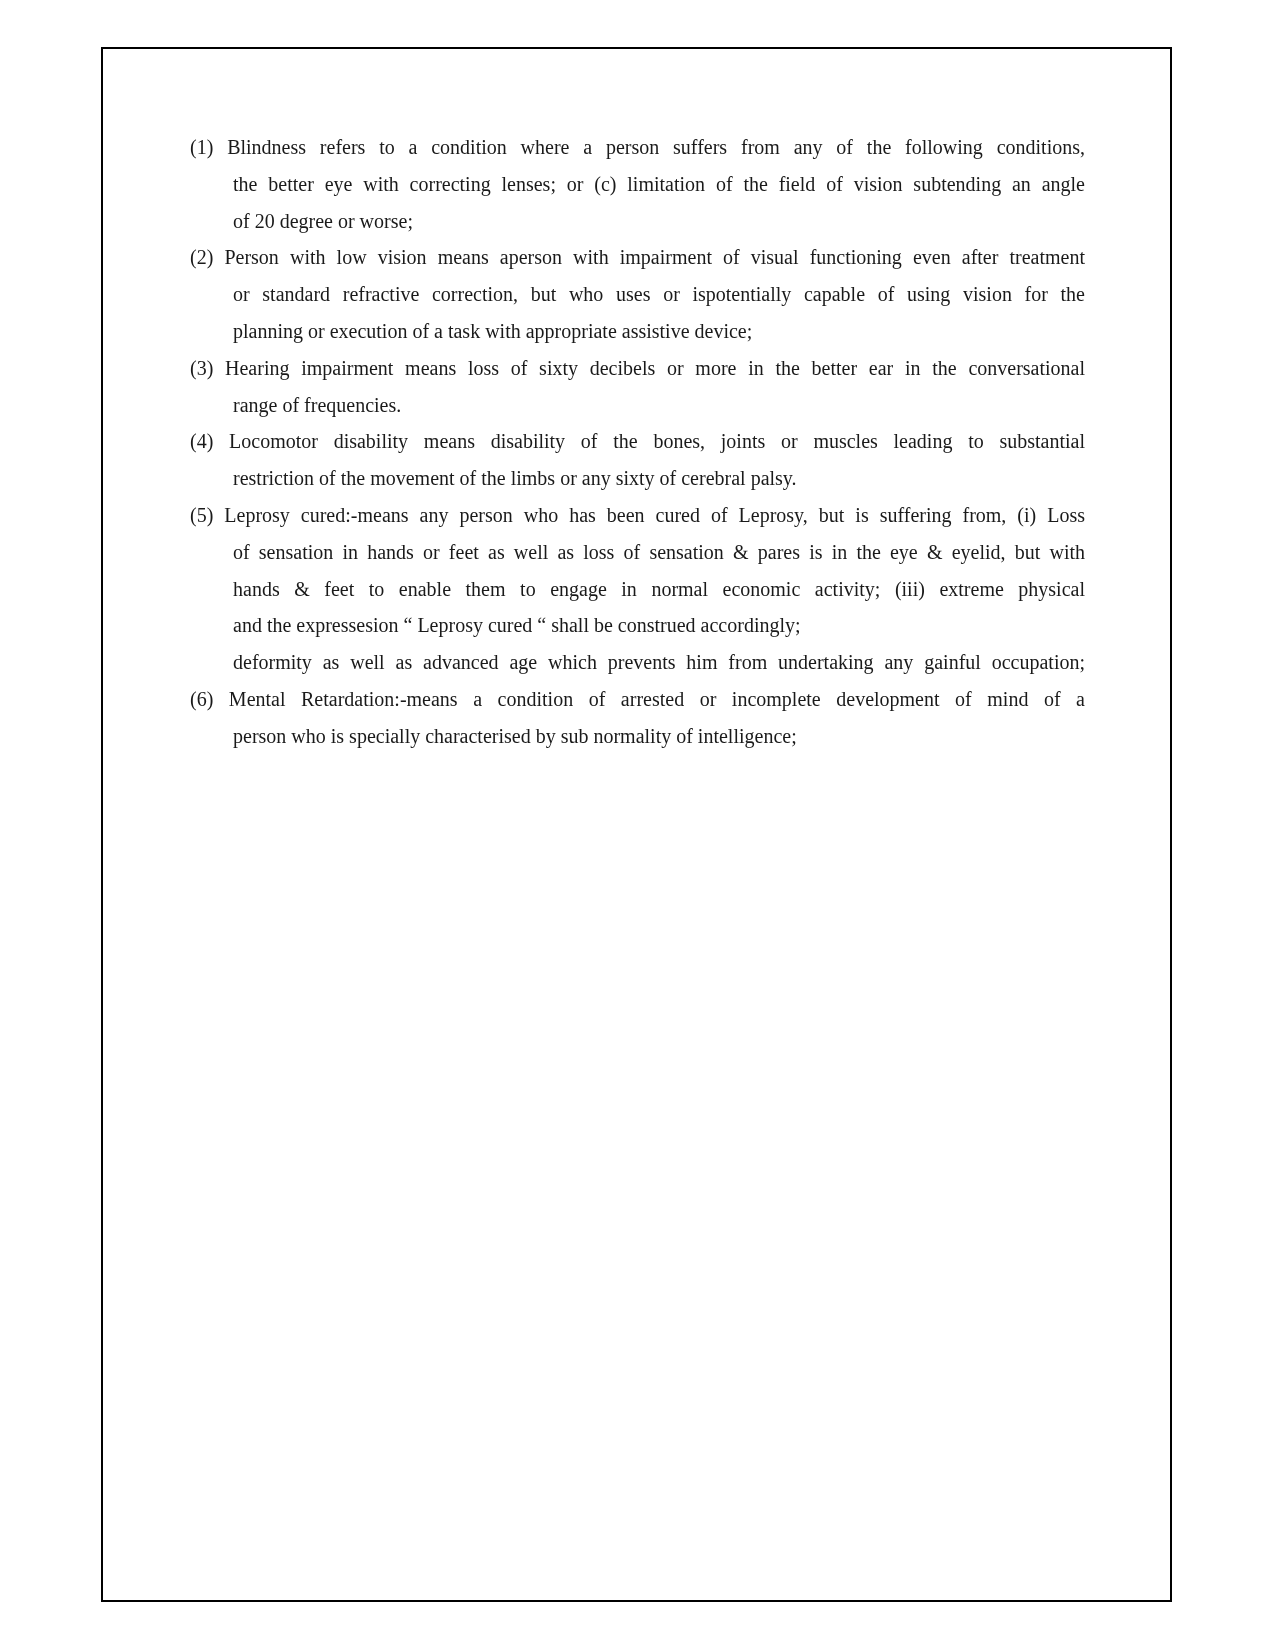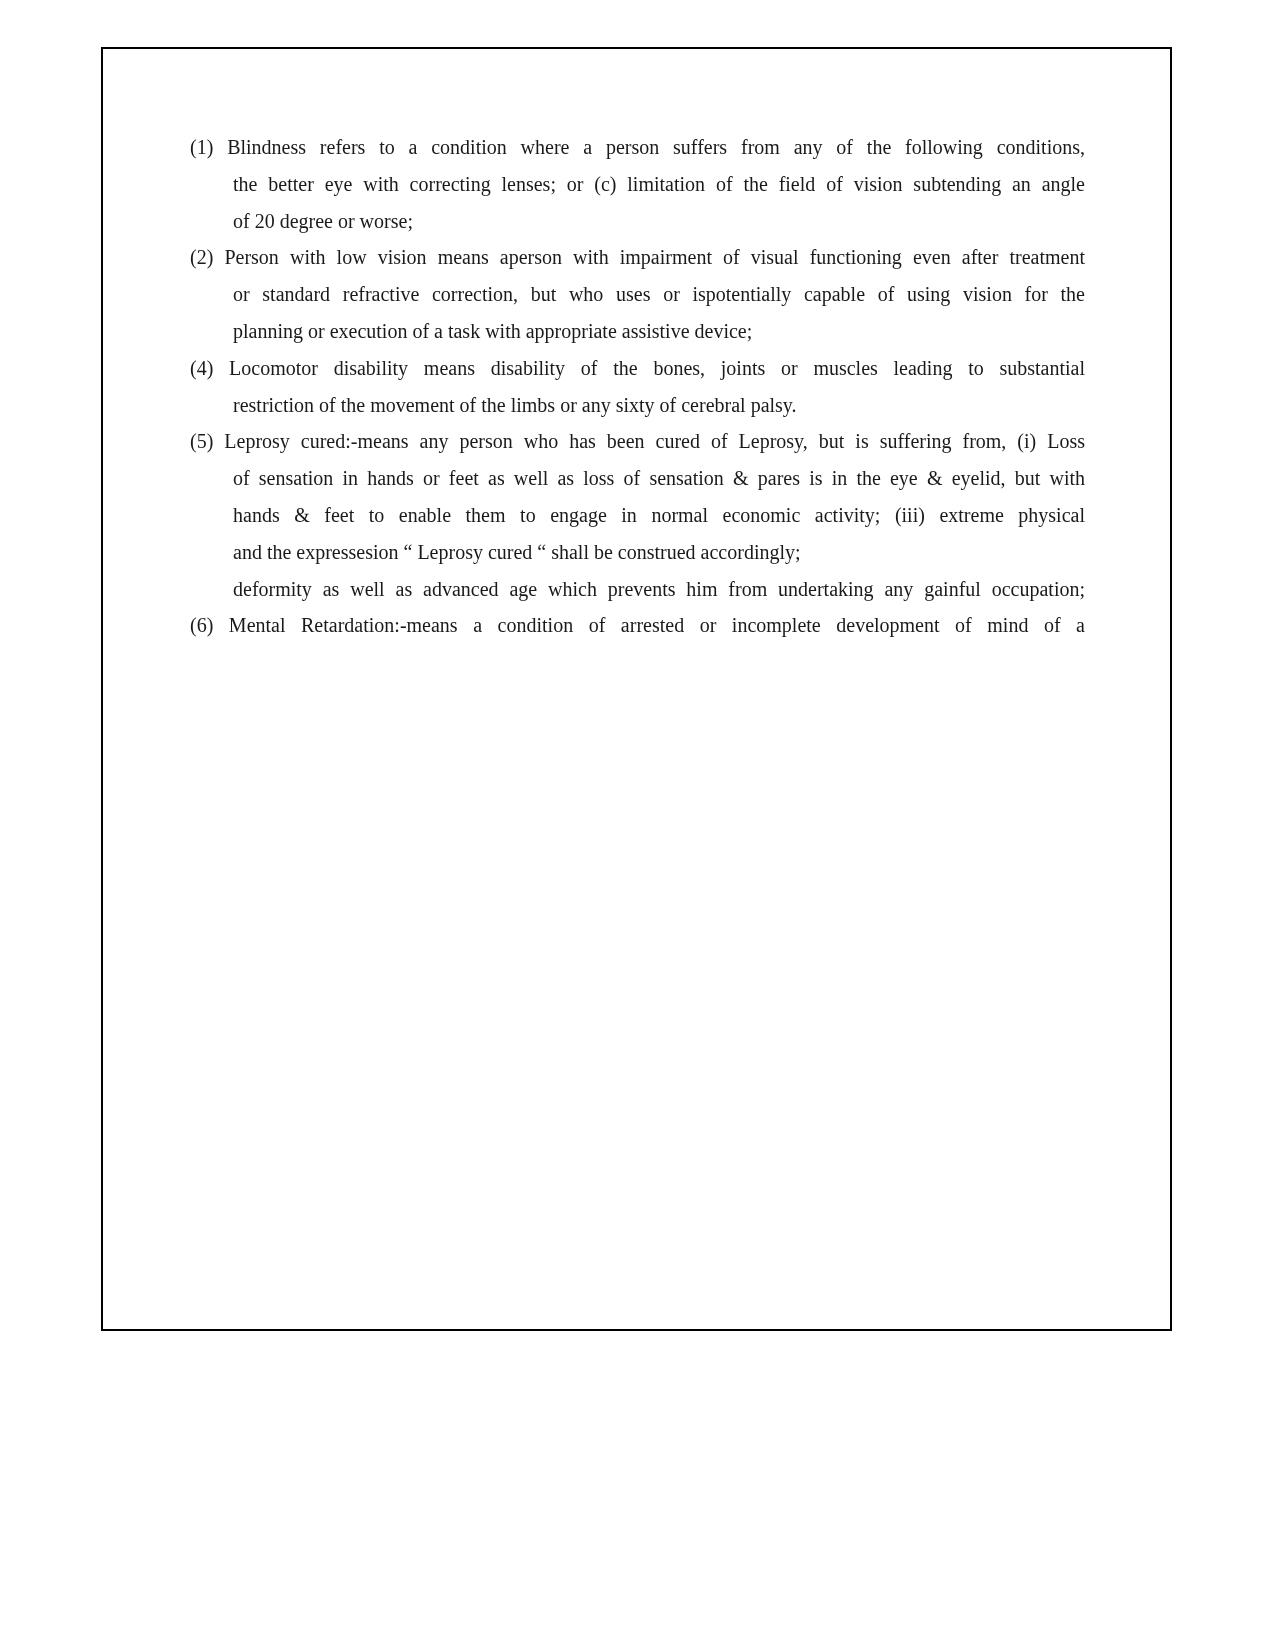--- a/index.html
+++ b/index.html
@@ -6,21 +6,21 @@
   body {
     width: 1275px; height: 1651px;
     background: #ffffff;
     overflow: hidden;
     position: relative;
     font-family: "Liberation Serif", serif;
   }
   .page {
     position: absolute;
     left: 101px; top: 47px;
-    width: 1071px; height: 1284px;
+    width: 1071px; height: 1555px;
     border: 2px solid #000000;
     box-sizing: border-box;
     background: #ffffff;
   }
   .content {
     position: absolute;
     left: 87px; top: 80px;
     width: 895px;
     color: #1a1a1a;
     font-size: 20px;
@@ -45,33 +45,38 @@
       <div class="line">the better eye with correcting lenses; or (c) limitation of the field of vision subtending an angle</div>
       <div class="line last">of  20 degree or worse;</div>
     </div>
 
     <div class="item">
       <div class="line first">(2) Person with low vision means aperson with impairment of visual functioning even after treatment</div>
       <div class="line">or standard refractive correction, but who uses or ispotentially capable of using vision for the</div>
       <div class="line last">planning or execution of a task with appropriate assistive device;</div>
     </div>
 
+    <div class="item">
+      <div class="line first">(3) Hearing impairment means loss of sixty decibels or more in the better ear in the conversational</div>
+      <div class="line last">range of frequencies.</div>
+    </div>
 
     <div class="item">
       <div class="line first">(4) Locomotor disability means disability of the bones, joints or muscles leading to substantial</div>
       <div class="line last">restriction of the movement of the limbs or any sixty of cerebral palsy.</div>
     </div>
 
     <div class="item">
       <div class="line first">(5) Leprosy cured:-means any person who has been cured of Leprosy, but is suffering from, (i) Loss</div>
       <div class="line">of sensation in hands or feet as well as loss of sensation &amp; pares is in the eye &amp; eyelid, but with</div>
       <div class="line">hands &amp; feet to enable them to engage in normal economic activity; (iii) extreme physical</div>
       <div class="line last">and the expressesion “ Leprosy cured “ shall be construed accordingly;</div>
       <div class="line">deformity as well as advanced age which prevents him from undertaking any gainful occupation;</div>
     </div>
 
     <div class="item">
       <div class="line first">(6) Mental Retardation:-means a condition of arrested or incomplete development of mind of a</div>
+      <div class="line last">person who is specially characterised by sub normality of intelligence;</div>
     </div>
 
 
   </div>
 </div>
 
 </body></html>

